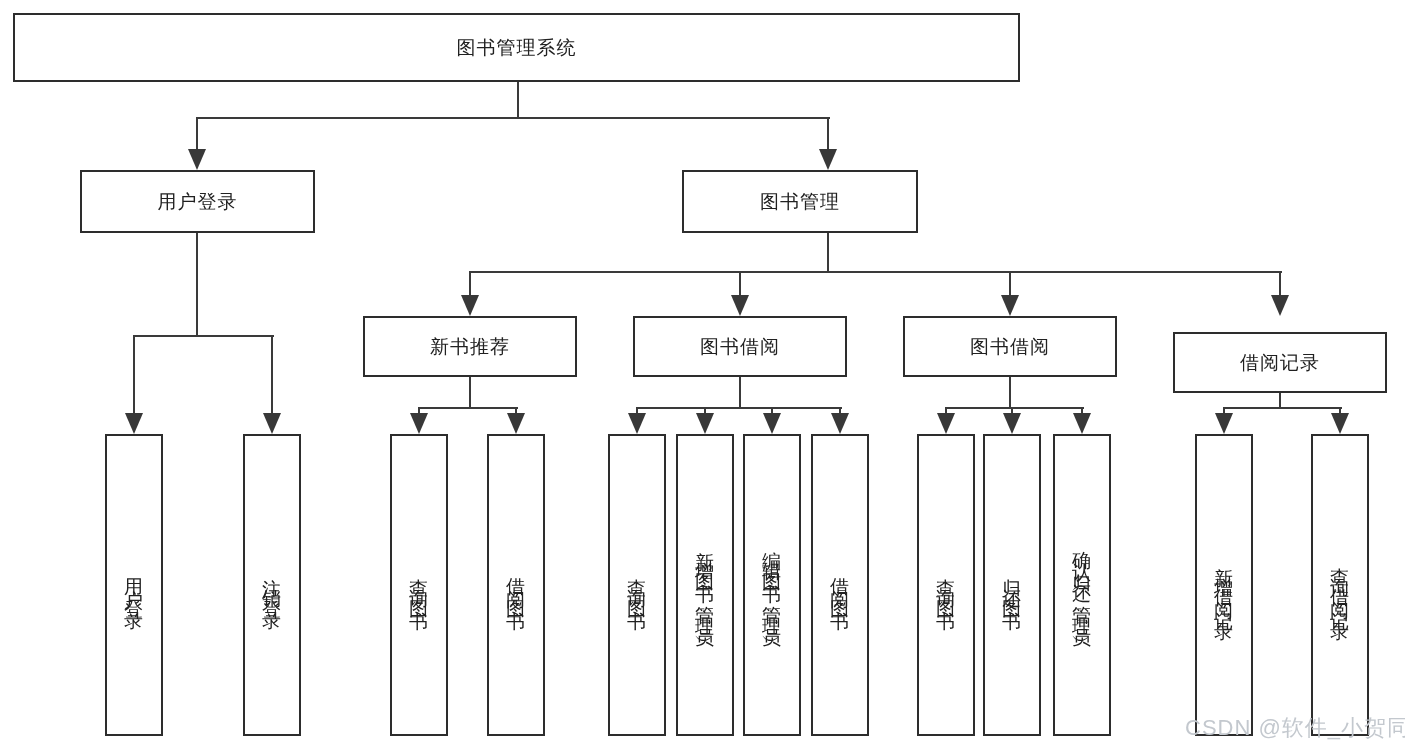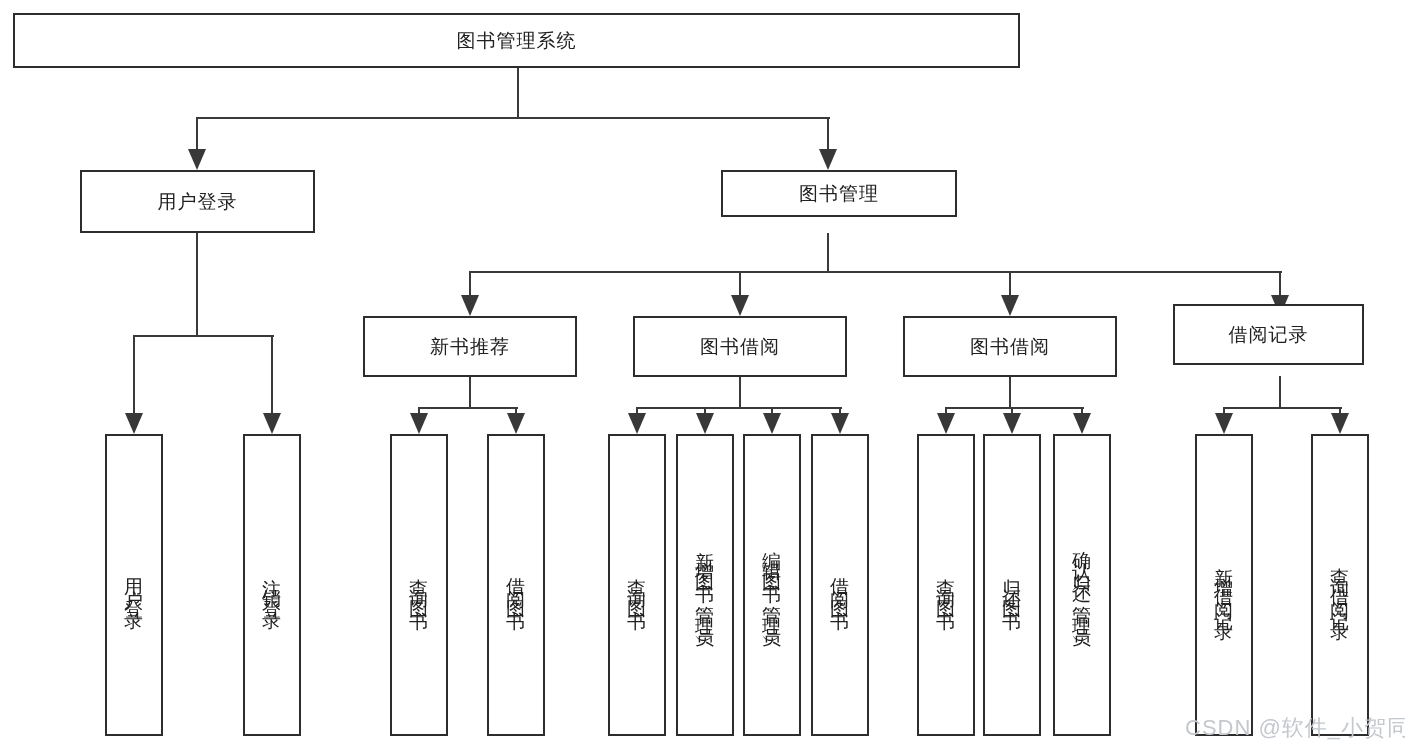--- a/index.html
+++ b/index.html
@@ -49,41 +49,41 @@
     letter-spacing: 1px;
     white-space: nowrap;
     z-index: 10;
   }
 </style>
 </head>
 <body>
 
 <div class="canvas">
 
-  <div class="box" style="left:13px;top:13px;width:1007px;height:55px">
+  <div class="box" style="left:13px;top:13px;width:1007px;height:69px">
     <span>图书管理系统</span>
   </div>
 
   <div class="box" style="left:80px;top:170px;width:235px;height:63px">
     <span>用户登录</span>
   </div>
-  <div class="box" style="left:721px;top:170px;width:236px;height:47px">
+  <div class="box" style="left:682px;top:170px;width:236px;height:63px">
     <span>图书管理</span>
   </div>
 
   <div class="box" style="left:633px;top:316px;width:214px;height:61px">
     <span>图书借阅</span>
   </div>
   <div class="box" style="left:363px;top:316px;width:214px;height:61px">
     <span>新书推荐</span>
   </div>
   <div class="box" style="left:903px;top:316px;width:214px;height:61px">
     <span>图书借阅</span>
   </div>
-  <div class="box" style="left:1173px;top:304px;width:191px;height:61px">
+  <div class="box" style="left:1173px;top:332px;width:214px;height:61px">
     <span>借阅记录</span>
   </div>
 
   <div class="box" style="left:105px;top:434px;width:58px;height:302px">
     <span class="vlbl">用户登录</span>
   </div>
   <div class="box" style="left:243px;top:434px;width:58px;height:302px">
     <span class="vlbl">注销登录</span>
   </div>
 

